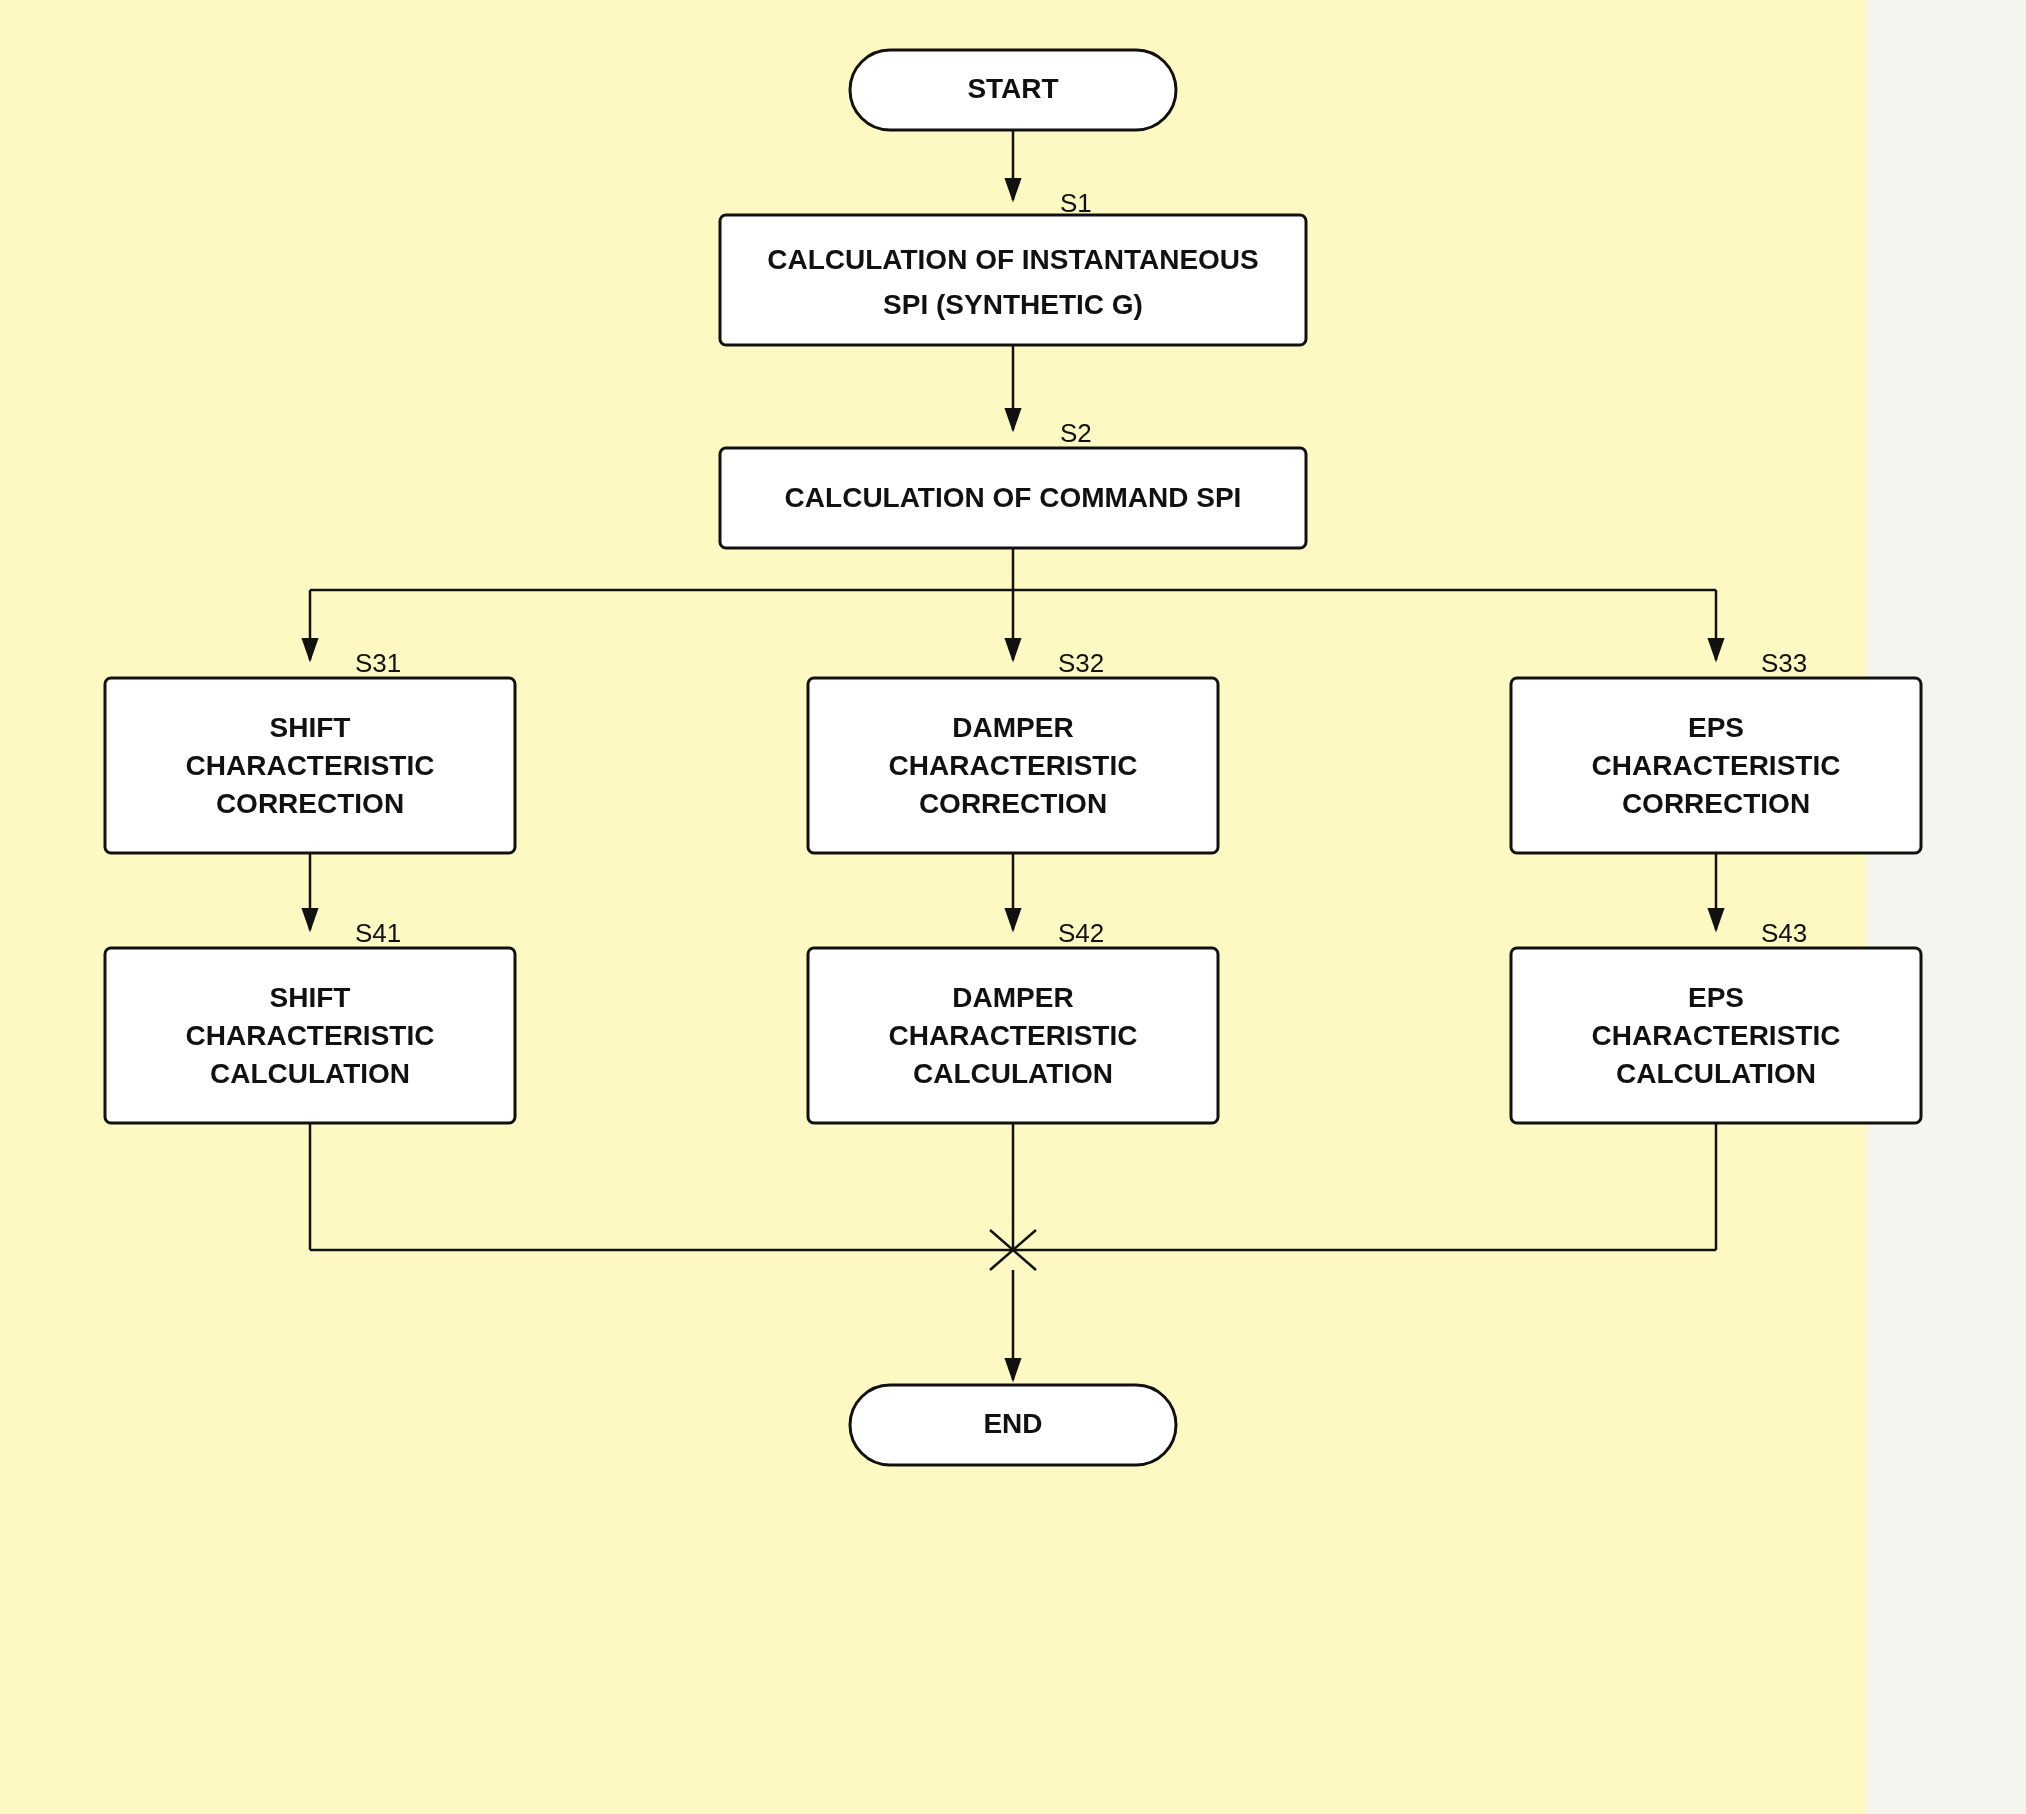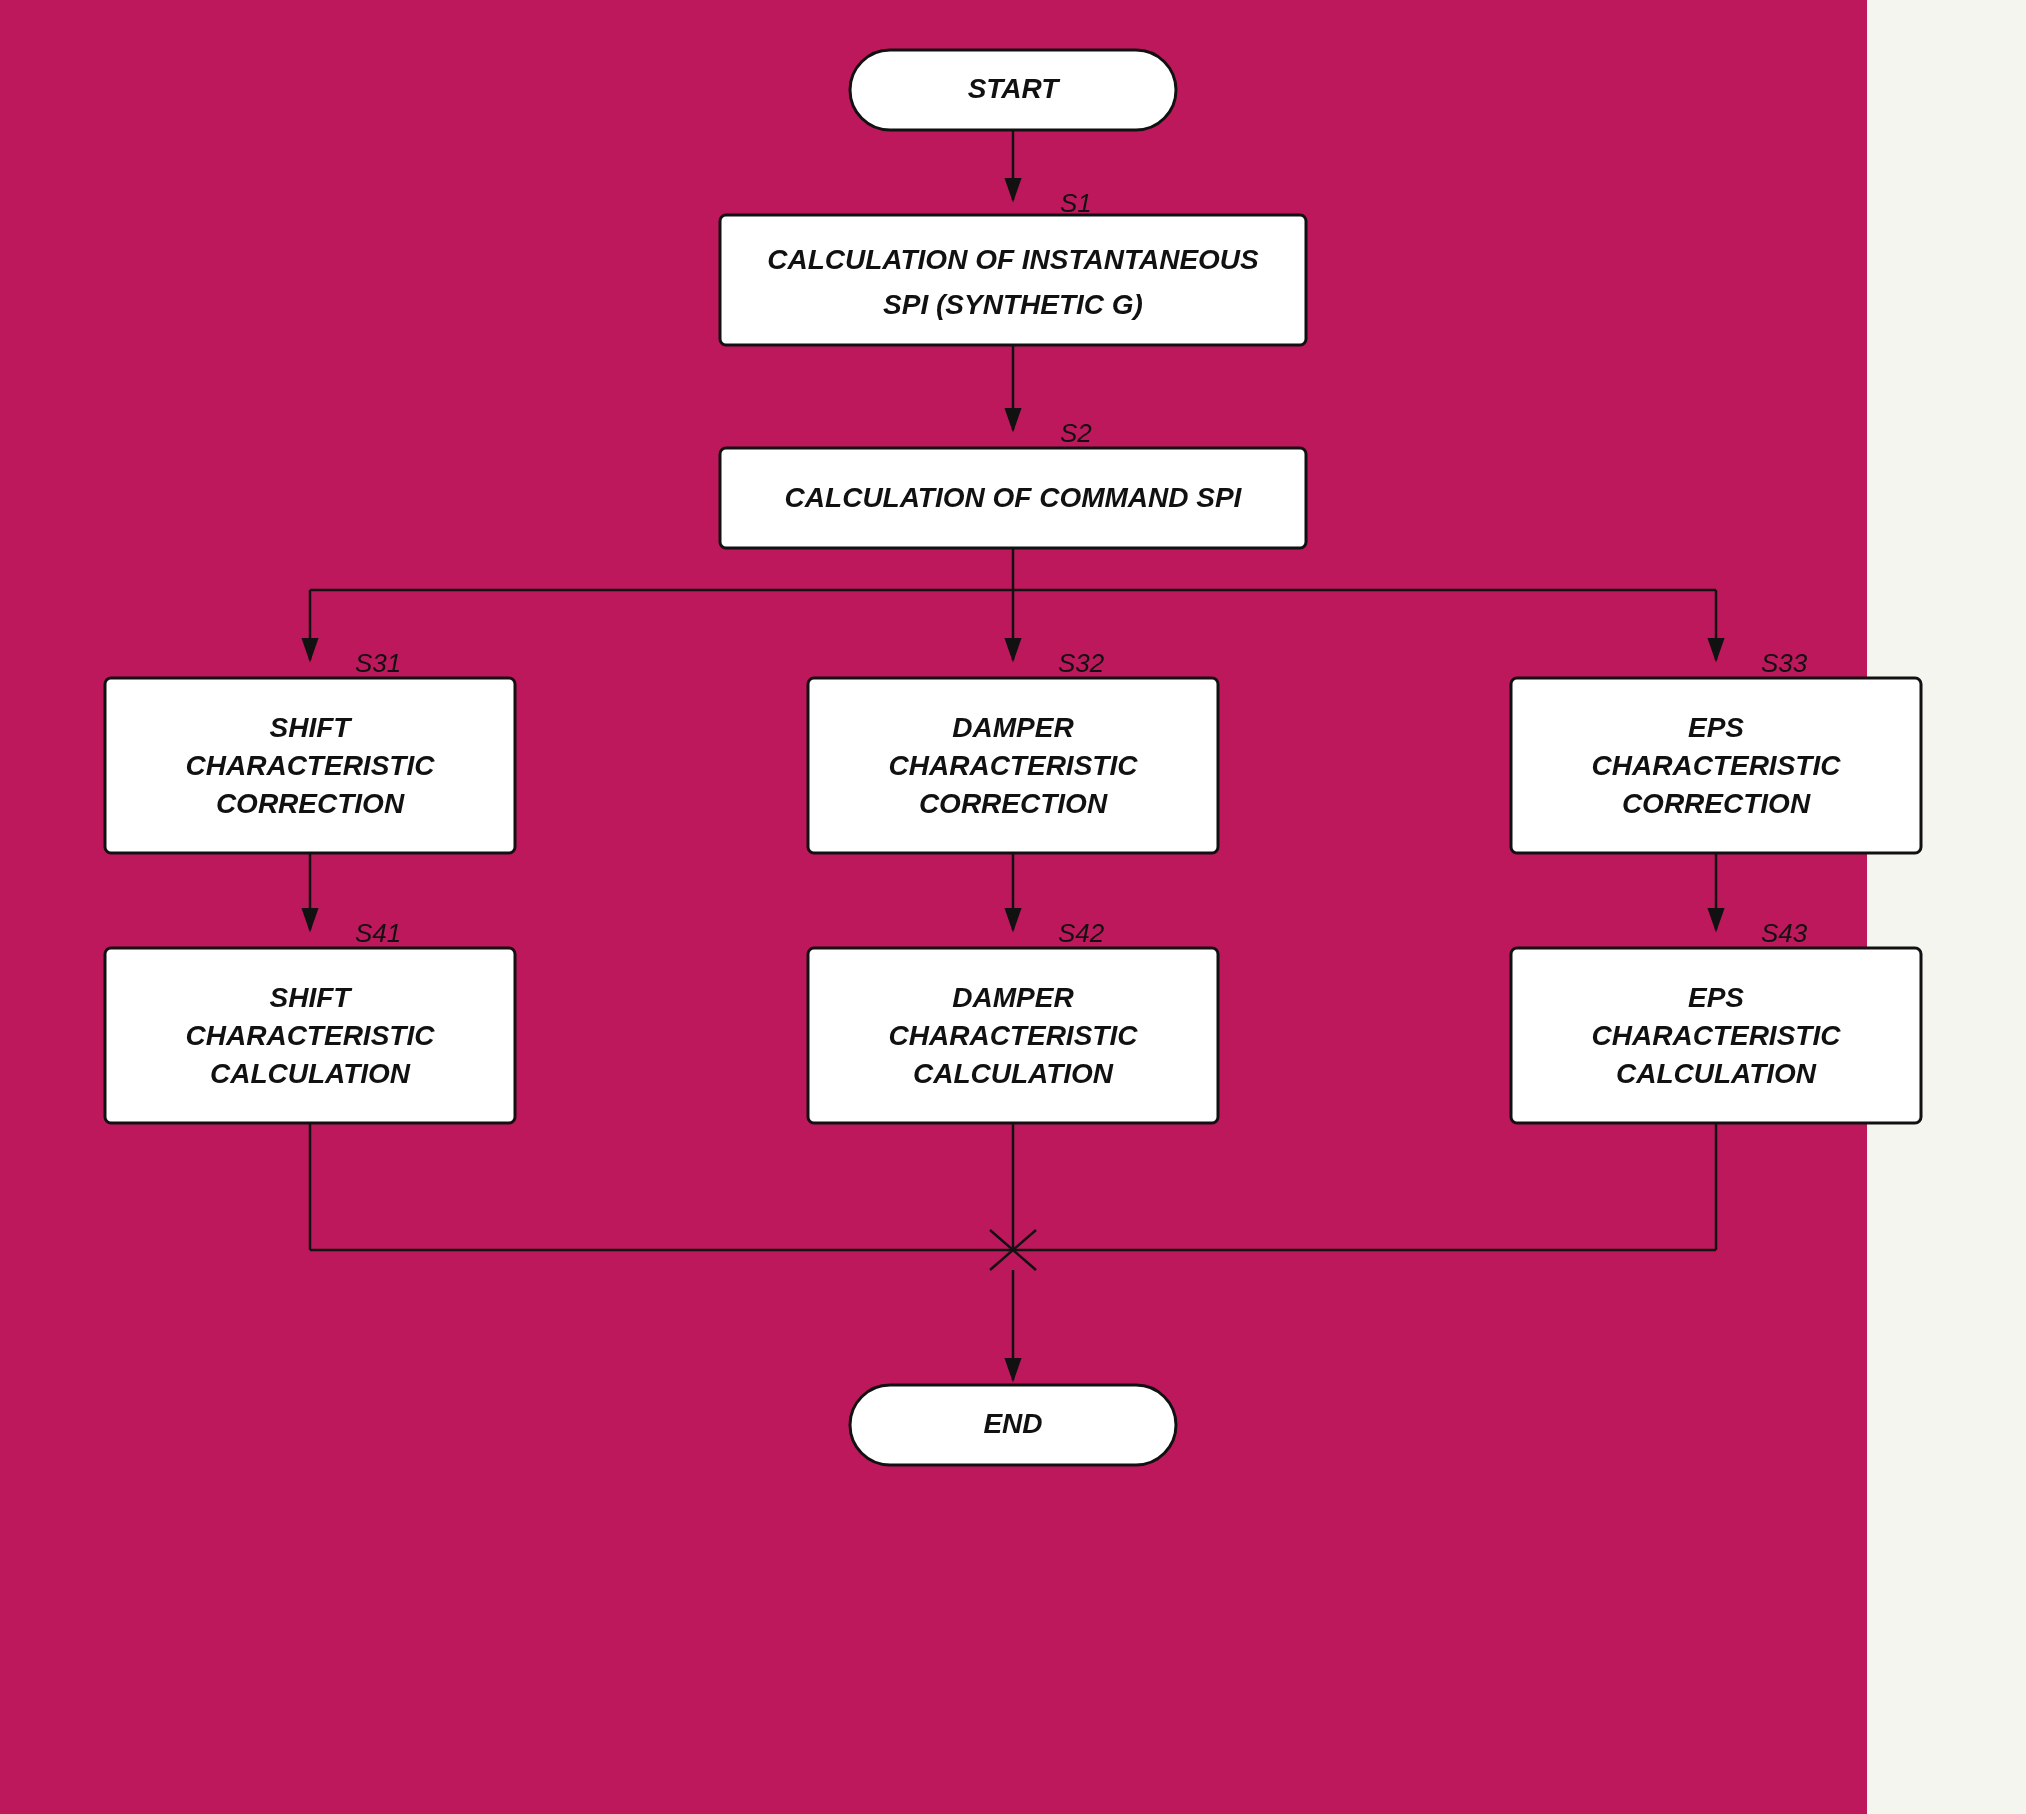--- a/index.html
+++ b/index.html
@@ -8,22 +8,21 @@
       font-family: Arial, sans-serif;
       width: 2026px;
       height: 1814px;
       overflow: hidden;
       position: relative;
     }
     .diagram-container {
       width: 1867px;
       height: 1814px;
       position: relative;
-      background: #be185d;
-      font-style: italic;
+      background: #fef9c3;
     }
     svg.flowchart {
       position: absolute;
       top: 0;
       left: 0;
       width: 2026px;
       height: 1814px;
     }
     
     .box-text {

